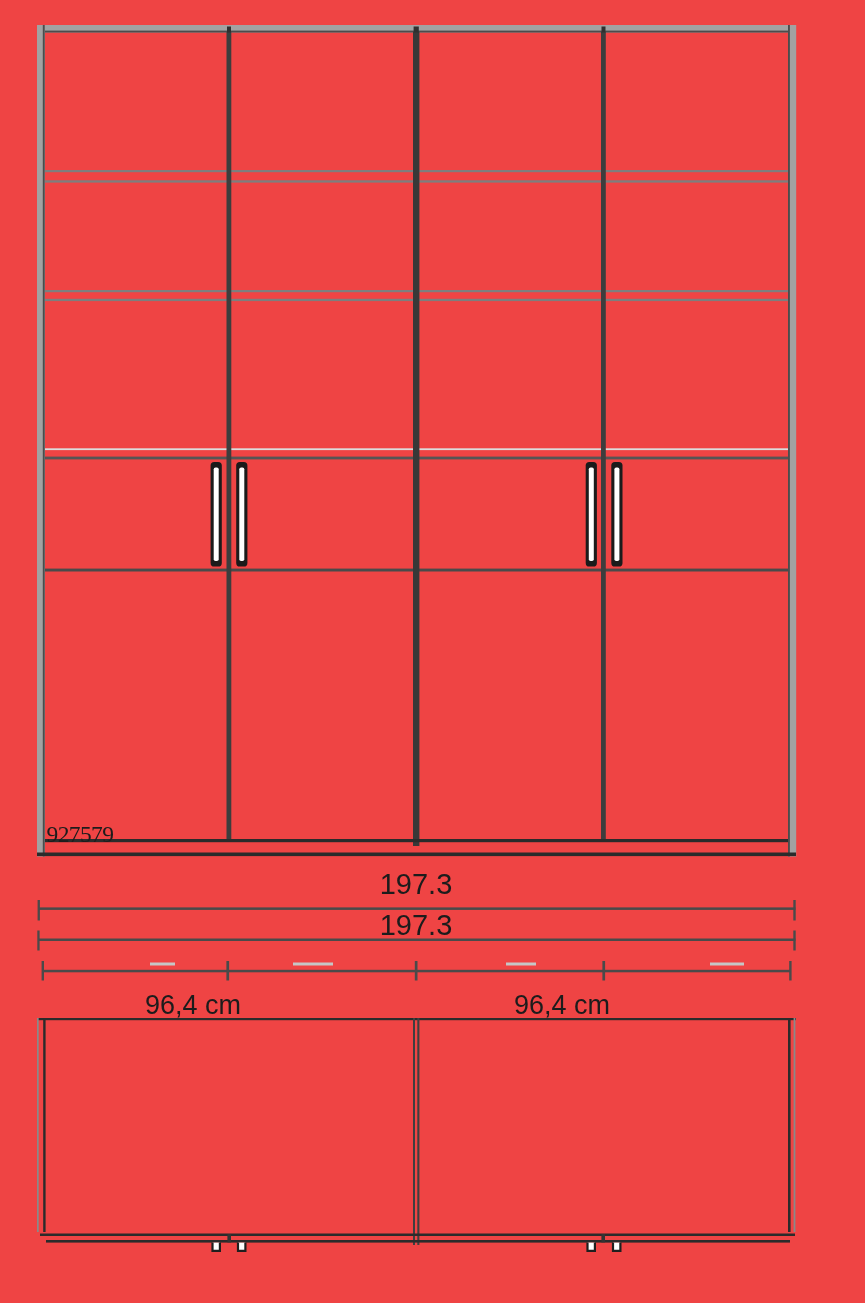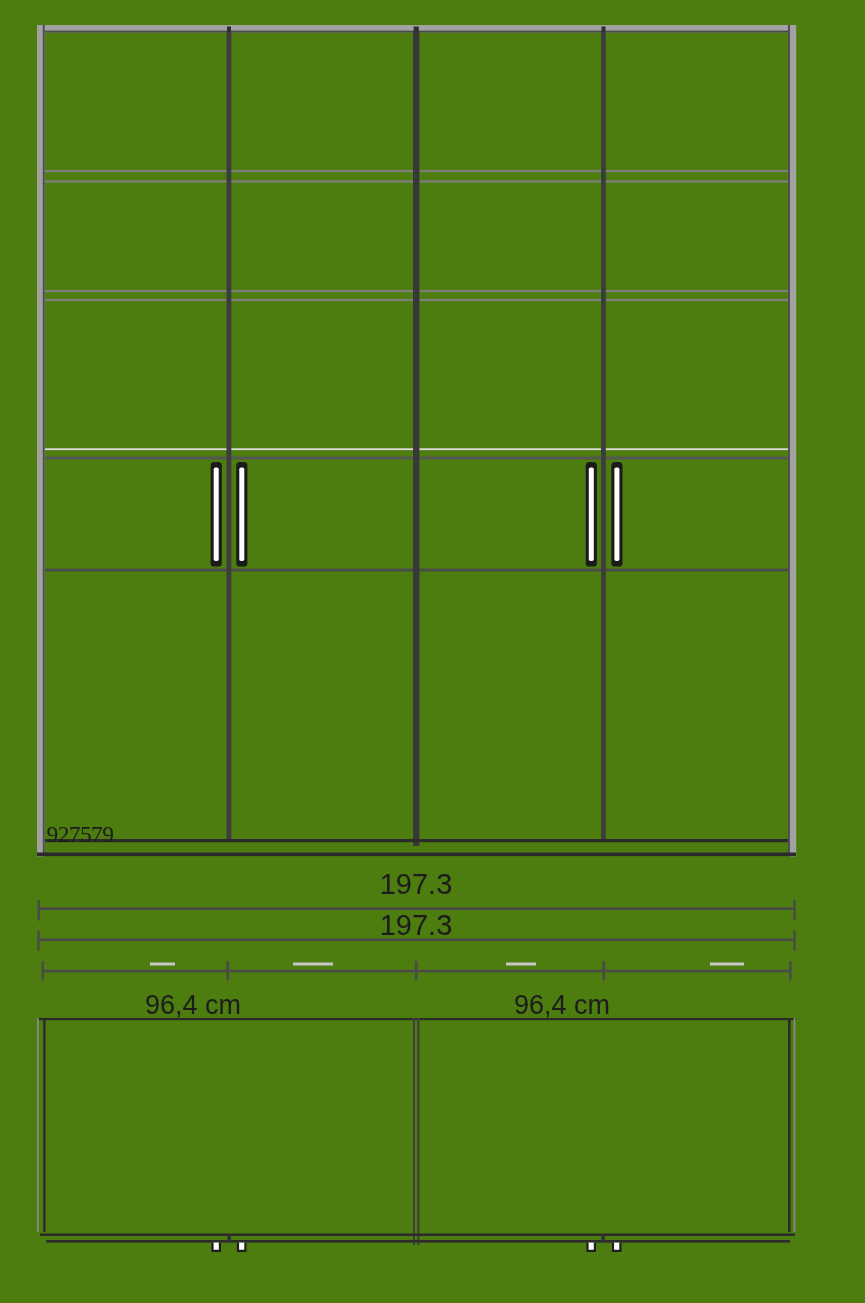--- a/index.html
+++ b/index.html
@@ -1,16 +1,16 @@
 <!DOCTYPE html>
 <html><head>
 <meta charset="utf-8">
 <style>
   html,body{margin:0;padding:0;background:#ffffff;}
-  .page{position:relative;width:865px;height:1303px;background:#4d7c0f;overflow:hidden;}
+  .page{position:relative;width:865px;height:1303px;background:#ef4444;overflow:hidden;}
   svg{display:block;filter:blur(0.45px);}
   text{font-family:"Liberation Sans", sans-serif;fill:#1c1c1c;}
   .serif{font-family:"Liberation Serif", serif;}
 </style>
 </head>
 <body>
 
 <div class="page">
 <svg width="865" height="1303" viewBox="0 0 865 1303" xmlns="http://www.w3.org/2000/svg">
   <g>

